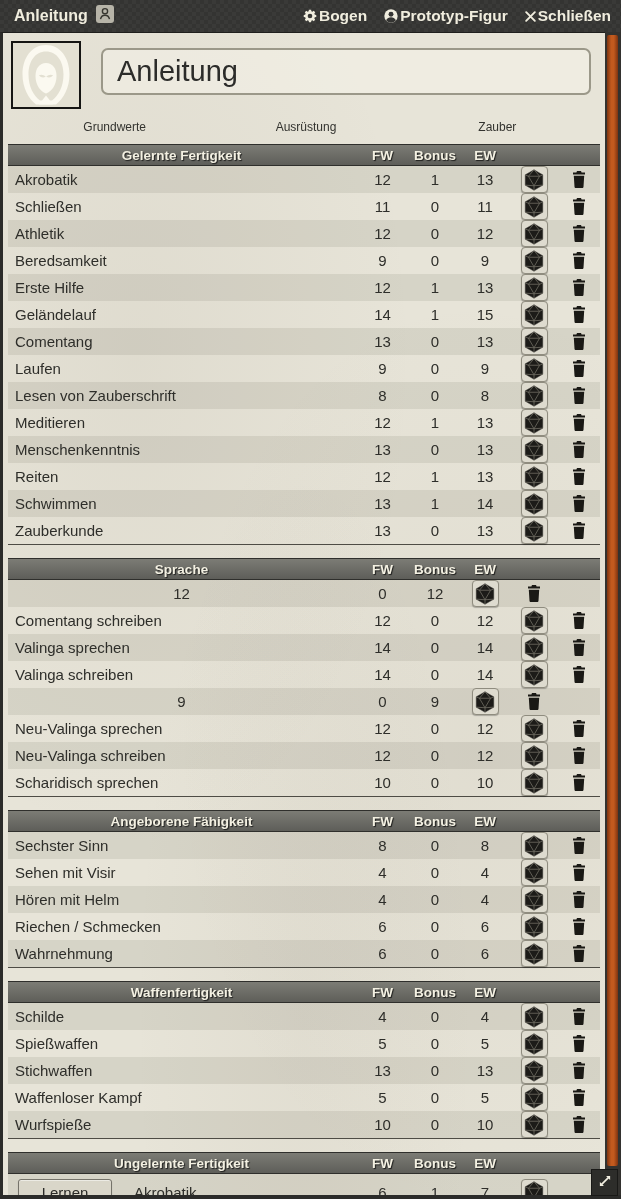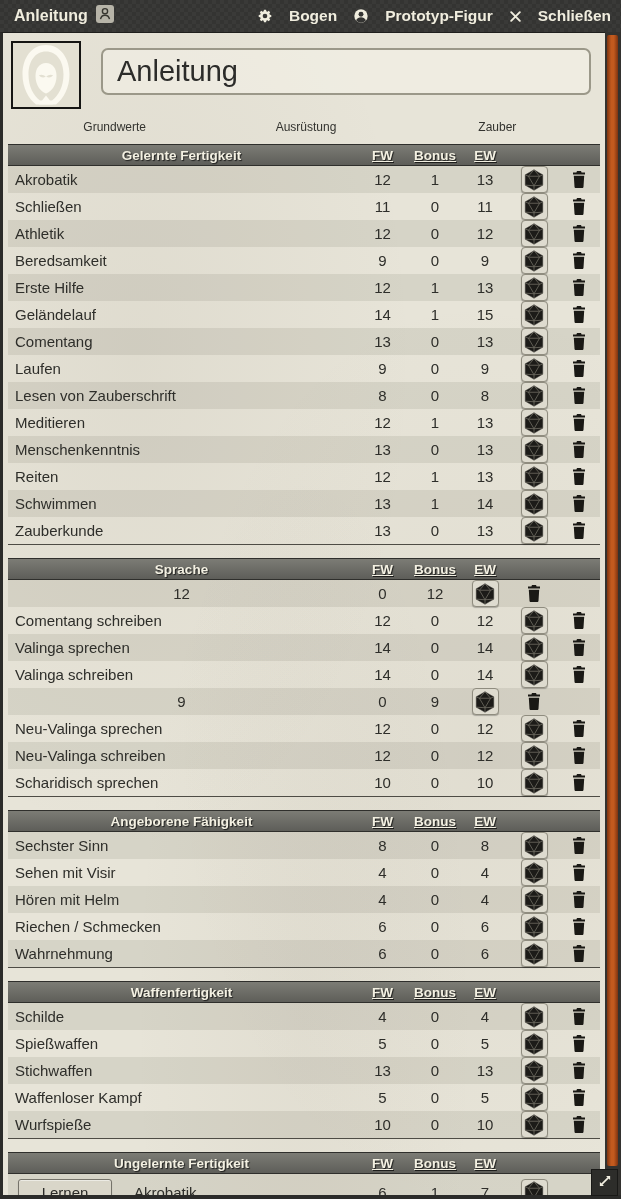--- a/index.html
+++ b/index.html
@@ -15,21 +15,21 @@
     padding:0 10px 0 14px;z-index:60;
     background-color:#343432;
     background-image:
       linear-gradient(45deg,rgba(255,255,255,.03) 25%,transparent 25%,transparent 75%,rgba(255,255,255,.03) 75%),
       linear-gradient(45deg,rgba(255,255,255,.03) 25%,transparent 25%,transparent 75%,rgba(255,255,255,.03) 75%);
     background-size:8px 8px;background-position:0 0,4px 4px;
     color:#f0edde;font-weight:bold;font-size:16px;
   }
   .tb-left{display:flex;align-items:center;gap:8px;}
   .tb-actions{display:flex;align-items:center;gap:16px;}
-  .tb-btn{display:flex;align-items:center;gap:16px;background:none;border:none;padding:0;
+  .tb-btn{display:flex;align-items:center;gap:1px;background:none;border:none;padding:0;
     color:#f0edde;font-weight:bold;font-size:15.5px;font-family:inherit;cursor:pointer;}
   .tb-btn svg{display:block;}
   
   .content{
     position:absolute;top:32px;left:0;right:16px;bottom:4px;overflow:hidden;
     border-left:3px solid #2b2b29;border-top:1px solid #1f1f1d;box-sizing:border-box;
     background:
       radial-gradient(ellipse at 22% 28%,rgba(120,110,88,.07),transparent 42%),
       radial-gradient(ellipse at 78% 62%,rgba(120,110,88,.06),transparent 45%),
       radial-gradient(ellipse at 50% 85%,rgba(120,110,88,.05),transparent 40%),
@@ -63,21 +63,21 @@
   .skill-table{margin-bottom:13px;border-bottom:1px solid #4e4c45;}
   .t-head{
     display:grid;grid-template-columns:1fr 55px 50px 50px 48px 42px;
     height:20px;align-items:center;
     background:linear-gradient(#7c7c75,#5e5e59);
     border-top:1px solid #2f2f2c;border-bottom:1px solid #2f2f2c;
     color:#f3f0e2;font-weight:bold;font-size:13.5px;
     text-shadow:1px 1px 1px rgba(0,0,0,.7);
   }
   .t-head .title{text-align:center;}
-  .t-head .num{text-align:center;text-decoration:underline;}
+  .t-head .num{text-align:center;}
   .row{
     display:grid;grid-template-columns:1fr 55px 50px 50px 48px 42px;
     height:27px;align-items:center;font-size:15px;color:#2e2e2a;
   }
   .unlearned .row{grid-template-columns:112px 1fr 55px 50px 50px 48px 42px;height:36px;}
   .rows .row:nth-child(odd){background:rgba(84,80,68,.11);}
   .cell-name{padding-left:7px;white-space:nowrap;overflow:hidden;}
   .cell-num{text-align:center;}
   .cell-ic{display:flex;align-items:center;justify-content:center;}
   .dice-btn{

